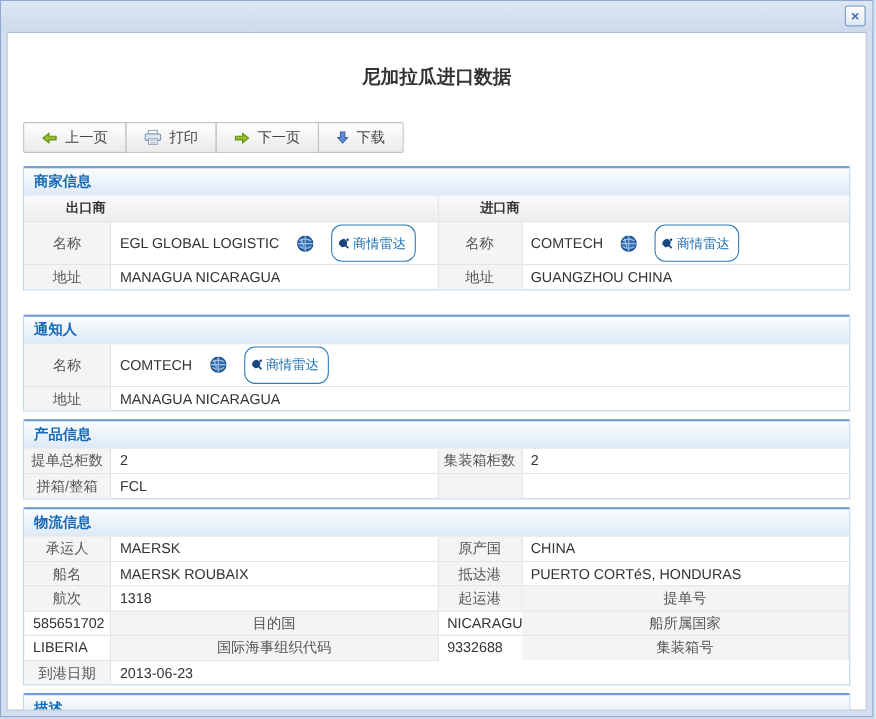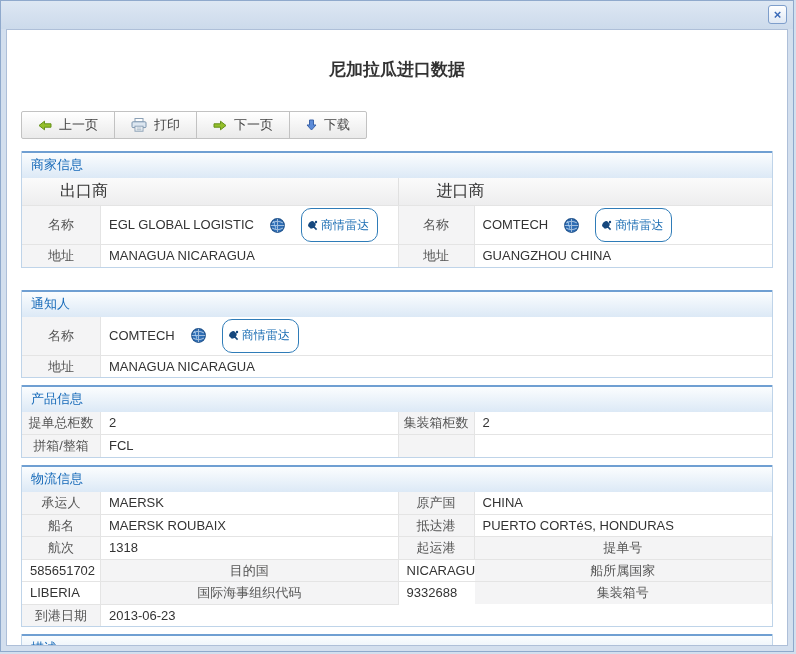--- a/index.html
+++ b/index.html
@@ -58,42 +58,42 @@
   
   .section {
     margin: 12px 14px 0 14px;
     border: 1px solid #bfd4e9;
     border-top: none;
   }
   .sec-header {
     border-top: 2px solid #6f9fd2;
     background: linear-gradient(#fbfdfe, #dce9f6);
     padding: 3px 9px 4px 9px;
-    color: #1569b8; font-weight: normal; font-size: 13px;
+    color: #1569b8; font-weight: bold; font-size: 13px;
   }
   .grid2 { display: grid; grid-template-columns: 79px 1fr 76px 1fr; }
   .grid1 { display: grid; grid-template-columns: 79px 1fr; }
   .cell {
     font-size: 13px; min-height: 22px;
     display: flex; align-items: center;
     line-height: 1.35;
   }
   .lbl {
     background: #f4f4f5; color: #555;
     justify-content: center; text-align: center;
     padding: 2px 3px;
     border-right: 1px solid #e4e4e4;
   }
   .val { padding: 2px 8px; color: #333; gap: 16px; }
   .val.mid { border-right: 1px solid #e4e4e4; }
   .bt { border-top: 1px solid #e4e4e4; }
   .nh { min-height: 29px; }
   .subhdr {
     background: linear-gradient(#fbfbfb, #ededee);
-    font-weight: normal; color: #333; font-size: 16px;
+    font-weight: bold; color: #333; font-size: 12px;
     padding: 3px 8px 3px 38px;
     min-height: 22px; display: flex; align-items: center;
   }
   .subhdr.half-l { grid-column: 1 / 3; border-right: 1px solid #e0e0e0; }
   .subhdr.half-r { grid-column: 3 / 5; }
   
   .globe { display: inline-flex; cursor: pointer; flex: none; }
   .radar {
     display: inline-flex; align-items: center; gap: 3px;
     border: 1px solid #2f7cb8; border-radius: 10px;

